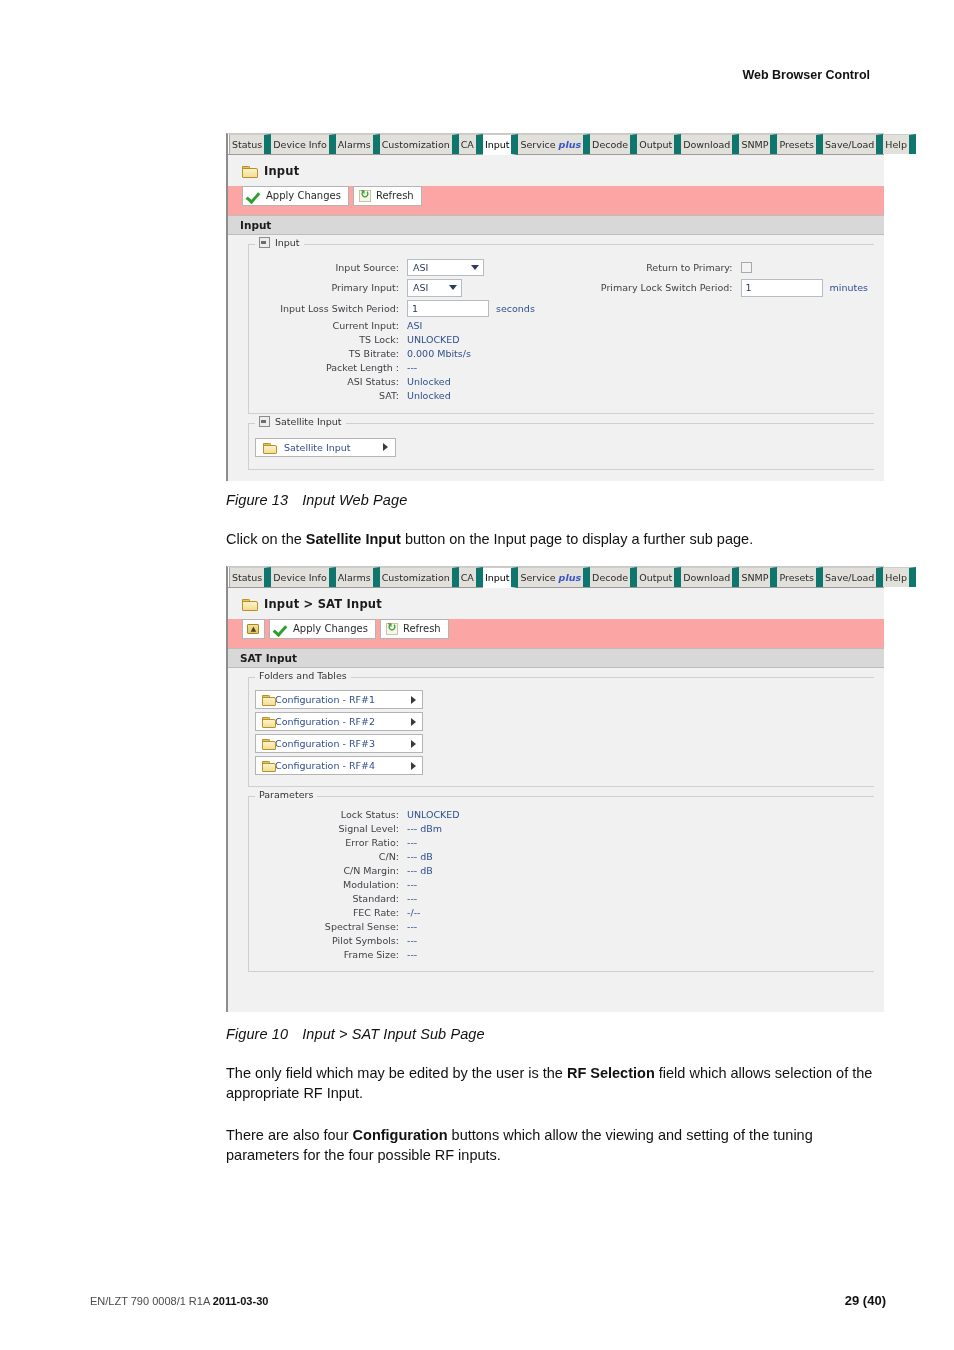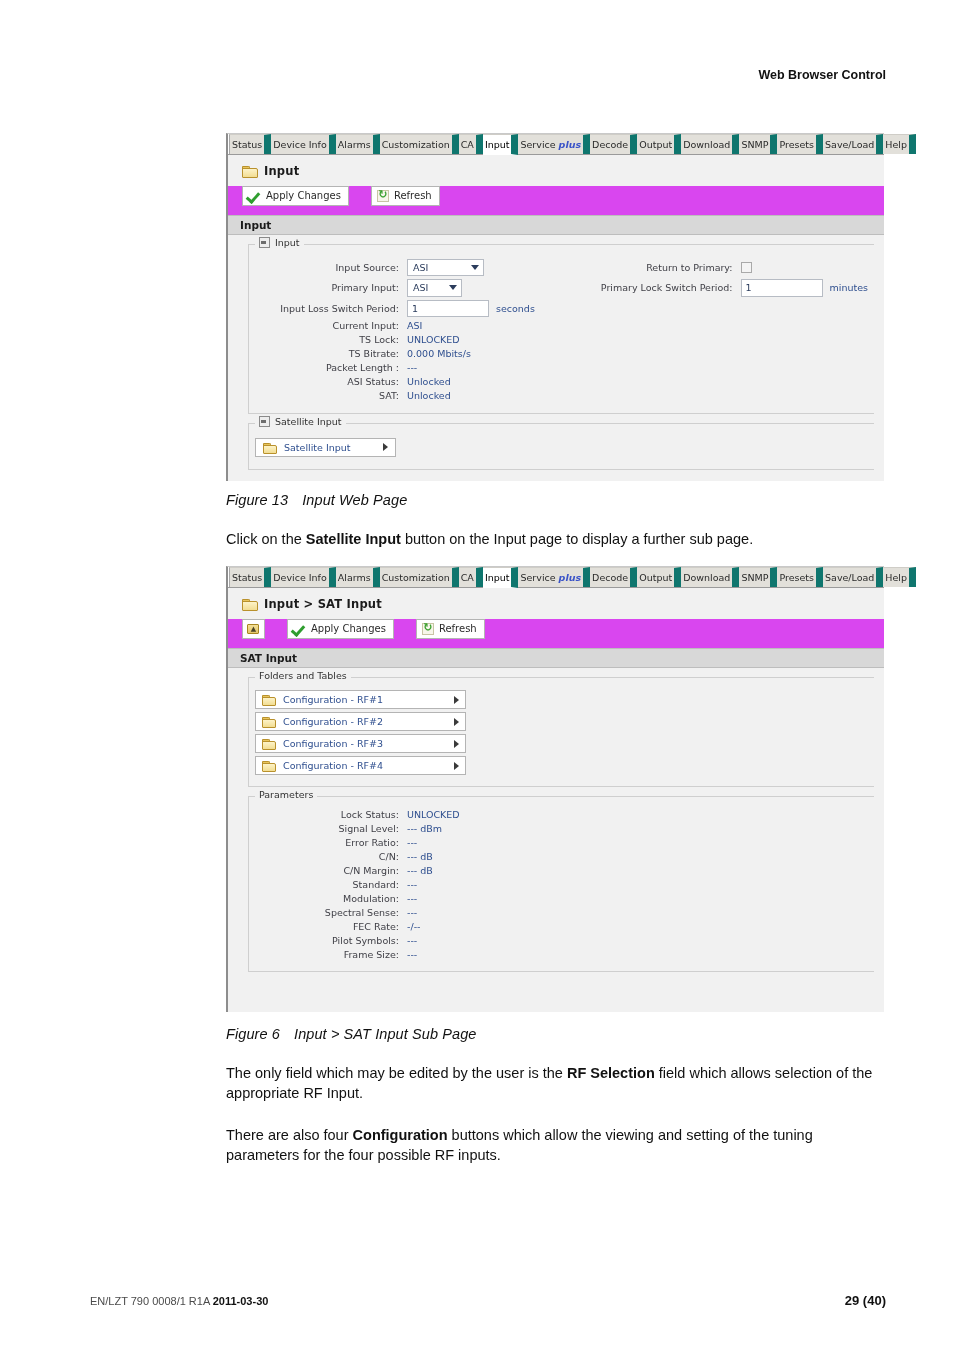--- a/index.html
+++ b/index.html
@@ -14,21 +14,21 @@
     font-family: "Liberation Sans", sans-serif;
     color: #000000;
     overflow: hidden;
   }
 
   
   .page-header {
     position: absolute;
     top: 68px;
     left: 90px;
-    right: 68px;
+    right: 84px;
     text-align: right;
     font-size: 12.5px;
     font-weight: bold;
     color: #111;
   }
   .page-footer {
     position: absolute;
     bottom: 42px;
     left: 90px;
     right: 68px;
@@ -159,23 +159,23 @@
     border: 1px solid #b9912c;
     border-radius: 0 2px 1px 1px;
   }
   .folder.sm { width: 13px; height: 11px; }
   .folder.sm::after { width: 12px; height: 7px; }
 
   
   .toolbar {
     display: flex;
     align-items: flex-end;
-    gap: 22px;
+    gap: 4px;
     padding: 0 0 9px 14px;
-    background: #d946ef;
+    background: #fca5a5;
   }
   .btn {
     display: flex;
     align-items: center;
     gap: 5px;
     background: #ffffff;
     border: 1px solid #b4b4b4;
     padding: 3px 7px 3px 5px;
     font-size: 10px;
     color: #2b2b2b;
@@ -362,24 +362,23 @@
     border: 1px solid #a9a9a9;
     box-sizing: border-box;
     display: inline-block;
   }
 
   
   .folder-list { margin: 2px 0 0 6px; }
   .folder-btn {
     display: flex;
     align-items: center;
-    gap: 8px;
     background: #ffffff;
     border: 1px solid #b4b4b4;
-    width: 211px;
+    width: 168px;
     padding: 3px 6px;
     margin-bottom: 3px;
     font-size: 9.5px;
     color: #2f4f8f;
     box-sizing: border-box;
   }
   .folder-btn .spacer { flex: 1; }
   .arrow-right {
     width: 0; height: 0;
     border-top: 4px solid transparent;
@@ -693,50 +692,50 @@
       </div>
       <div class="row">
         <span class="lbl">C/N:</span>
         <span class="val">--- dB</span>
       </div>
       <div class="row">
         <span class="lbl">C/N Margin:</span>
         <span class="val">--- dB</span>
       </div>
       <div class="row">
+        <span class="lbl">Modulation:</span>
+        <span class="val">---</span>
+      </div>
+      <div class="row">
         <span class="lbl">Standard:</span>
         <span class="val">---</span>
       </div>
       <div class="row">
-        <span class="lbl">Modulation:</span>
-        <span class="val">---</span>
+        <span class="lbl">FEC Rate:</span>
+        <span class="val">-/--</span>
       </div>
       <div class="row">
         <span class="lbl">Spectral Sense:</span>
         <span class="val">---</span>
       </div>
       <div class="row">
-        <span class="lbl">FEC Rate:</span>
-        <span class="val">-/--</span>
-      </div>
-      <div class="row">
         <span class="lbl">Pilot Symbols:</span>
         <span class="val">---</span>
       </div>
       <div class="row">
         <span class="lbl">Frame Size:</span>
         <span class="val">---</span>
       </div>
     </div>
   </div>
 </div>
 
 <div class="content" style="top:1026px;">
   <div class="fig-caption">
-    <span class="fig-num">Figure 6</span><span>Input &gt; SAT Input Sub Page</span>
+    <span class="fig-num">Figure 10</span><span>Input &gt; SAT Input Sub Page</span>
   </div>
 </div>
 
 <div class="content" style="top:1064px;">
   <p class="para" style="margin:0;">
     <span>The only field which may be edited by the user is the </span><b>RF Selection</b><span> field which allows selection of the appropriate RF Input.</span>
   </p>
 </div>
 
 <div class="content" style="top:1126px;">

